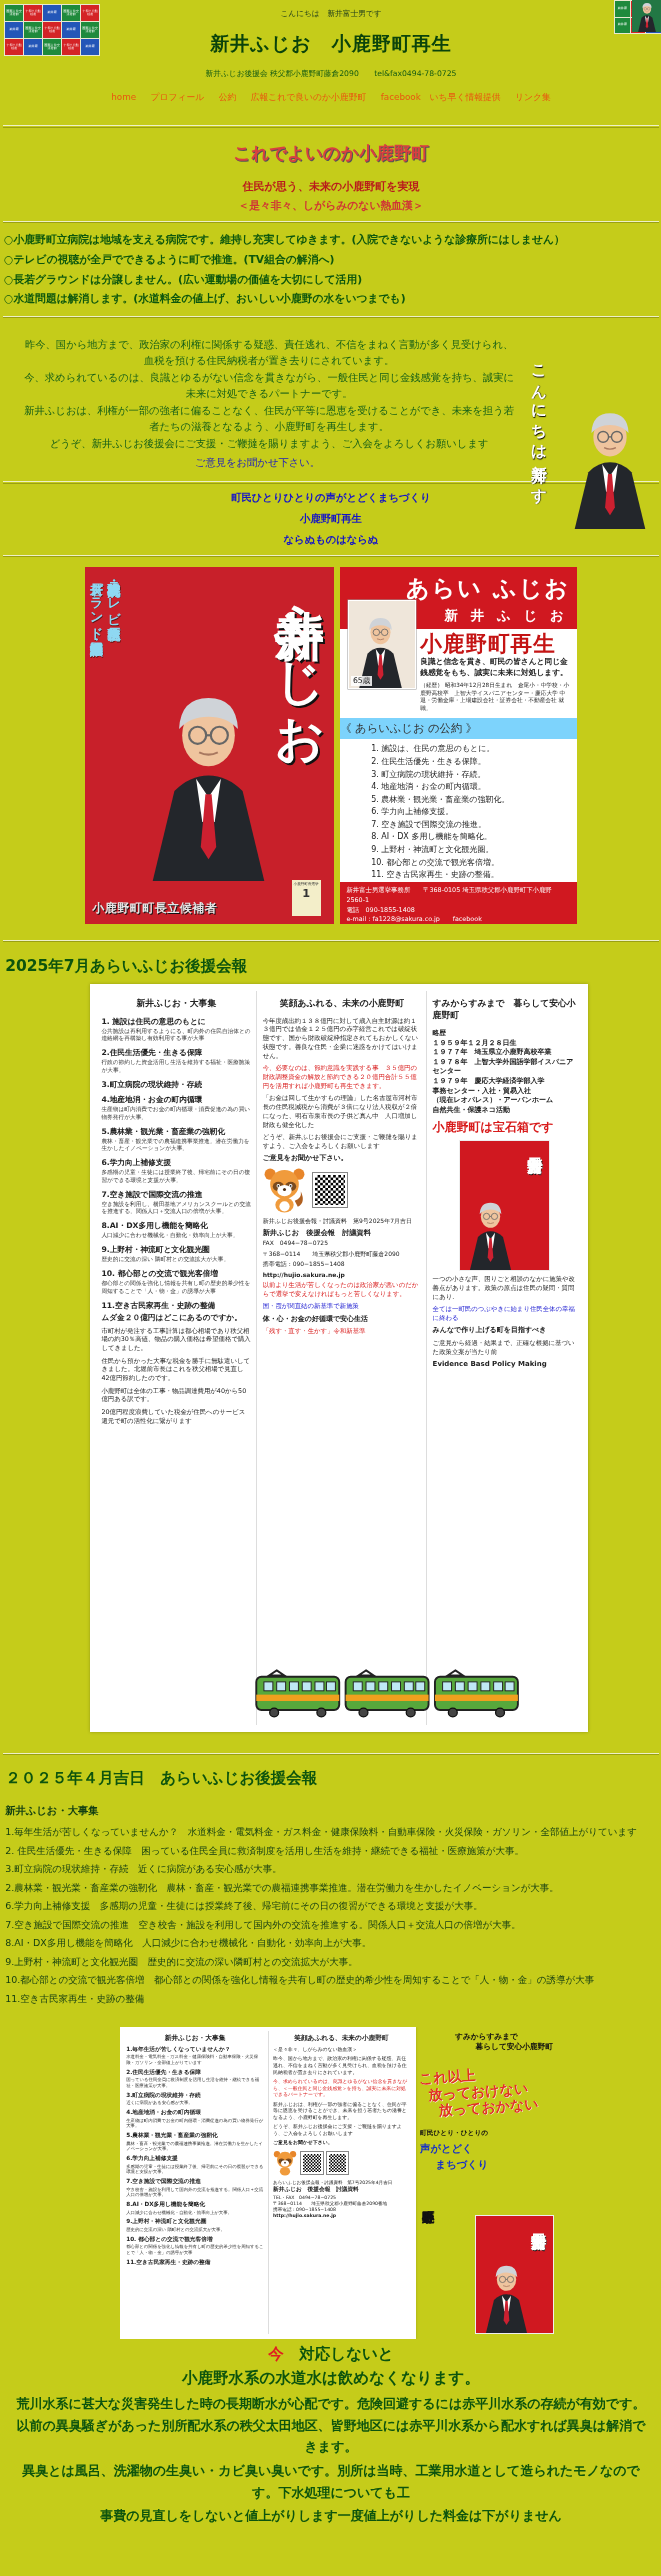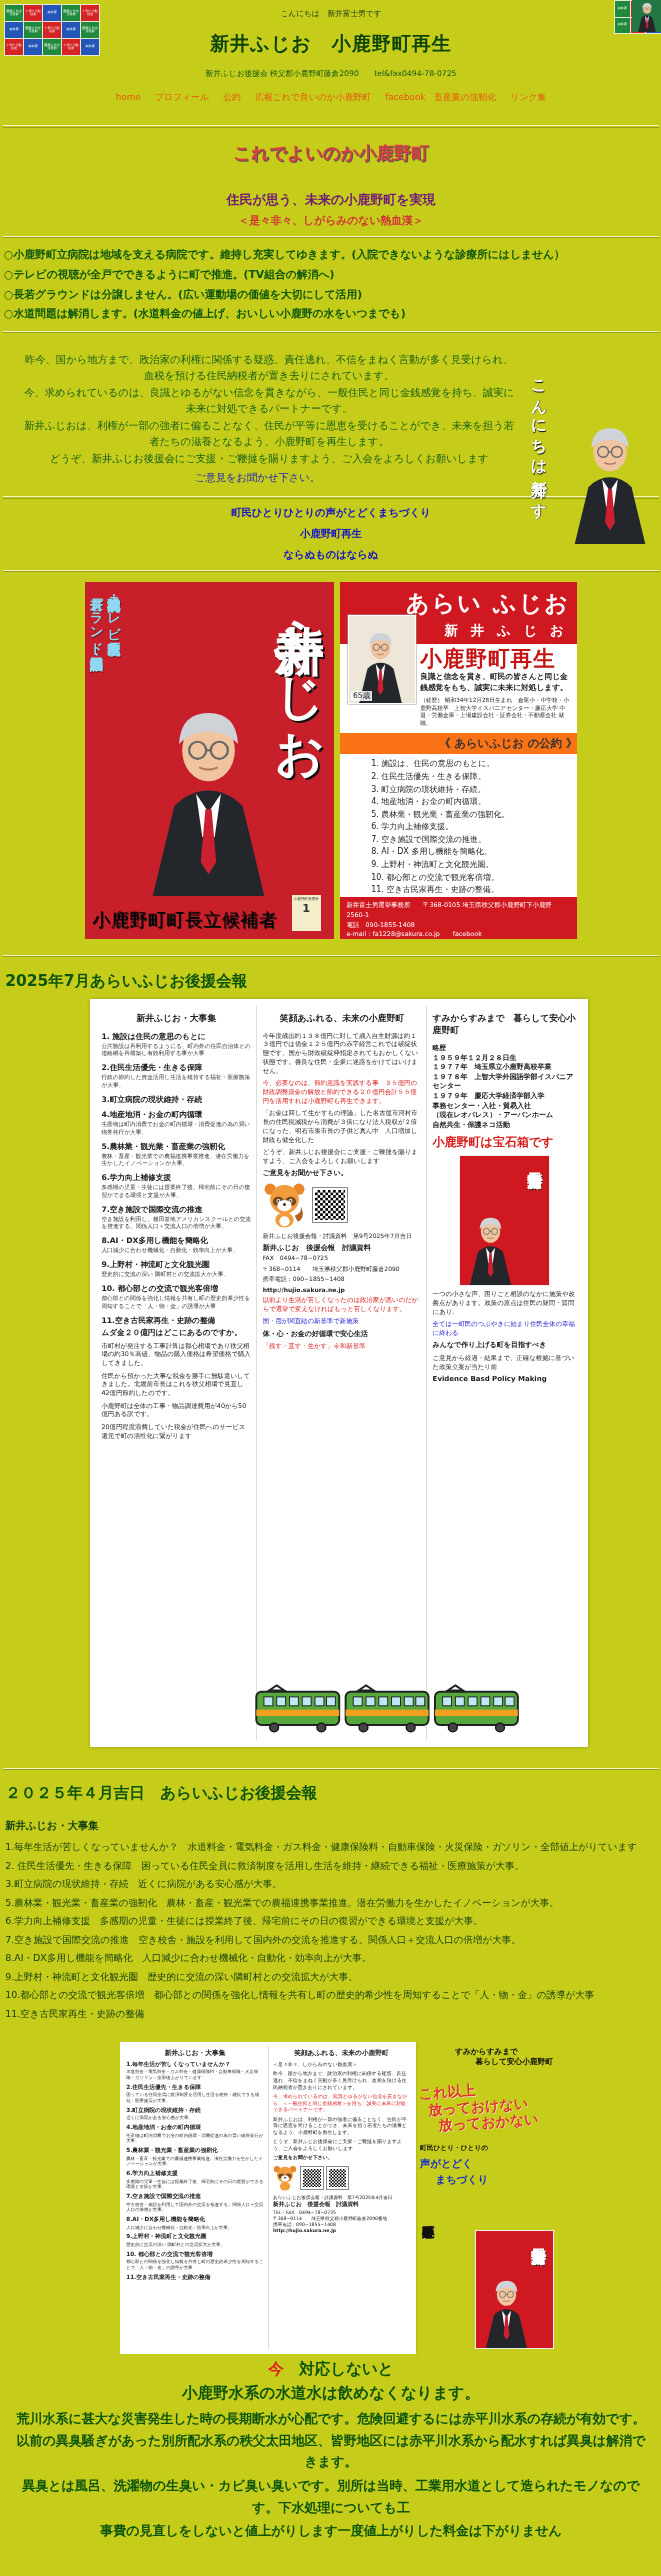--- a/index.html
+++ b/index.html
@@ -14,21 +14,21 @@
   .addr{font-size:7.7px;color:#135a13;margin-top:12.4px}
   .nav{margin-top:13.4px;font-size:8.8px}
   .nav a{color:#e8570f;margin:0 7.2px}
   .tilelogo{position:absolute;top:4.1px;left:4.1px;width:94px;height:50px;display:grid;grid-template-columns:repeat(5,1fr);grid-template-rows:repeat(3,1fr);gap:1px;background:#e9ead0;padding:1px}
   .tilelogo.rt{left:auto;right:0;top:0;width:46px;height:32px;grid-template-columns:repeat(3,1fr);grid-template-rows:repeat(2,1fr)}
   .tile{display:flex;align-items:center;justify-content:center;color:#fff;font-size:3.1px;line-height:3.6px;text-align:center;overflow:hidden;padding:0.5px}
   .tile.g{background:#1f8a3c}.tile.r{background:#d42426}.tile.b{background:#2356b8}
   .hdr-photo{position:absolute;right:0;top:0;width:30px;height:32px;background:#274}
   
   .h-red{font-size:17.5px;font-weight:bold;color:#d84040;text-shadow:1px 1px 0.5px #555;margin-top:13.4px}
-  .h-green{font-size:13px;font-weight:bold;color:#701a75;margin-top:26px}
+  .h-green{font-size:11px;font-weight:bold;color:#b91c1c;margin-top:14px}
   .h-tag{font-size:10.8px;font-weight:bold;color:#d03535;margin-top:5.2px}
   .pledges{margin:5.2px 0 0 4.1px}
   .pledges p{margin:0;font-size:10.8px;font-weight:bold;color:#0d570d;line-height:19.6px}
   .mainarea{position:relative}
   .paras{width:497px;margin:0;padding:9.3px 0 0 20.6px}
   .paras p{font-size:10.3px;color:#176017;line-height:16px;text-align:center;margin:1px 0}
   .feedback{font-size:10.3px;color:#1a1ac0;margin-top:5.2px;text-align:center;width:515px}
   .cand-photo{position:absolute;right:0;top:20.6px;width:163px;height:183px;background:
      radial-gradient(circle at 20% 20%,#2e5b2e 0 18%,transparent 19%),
      radial-gradient(circle at 60% 10%,#35683а 0 14%,transparent 15%),
@@ -37,34 +37,34 @@
   .cand-photo .vcap{position:absolute;left:29px;top:8.2px;writing-mode:vertical-rl;text-orientation:upright;color:#fff;font-size:15.5px;font-weight:bold;text-shadow:0.5px 0.5px 1px #000;letter-spacing:2.1px;height:170px}
   .cand-photo .pp{position:absolute;right:3.1px;bottom:0;width:98px;height:155px}
   .slogans p{margin:7.2px 0;font-size:10.3px;font-weight:bold;color:#1414c8;text-align:center}
   
   .posters{display:flex;gap:6.2px;margin:10.3px 0 0 85px}
   .poster-l{position:relative;width:249px;height:357px;background:#c8202a;overflow:hidden}
   .poster-l .vblue{position:absolute;writing-mode:vertical-rl;text-orientation:upright;color:#8fd8f2;font-weight:bold;font-size:13px;line-height:14px;text-shadow:0.5px 0.5px 0.5px #601010}
   .poster-l .v1{left:21.6px;top:5.2px}.poster-l .v2{left:4.1px;top:5.2px}
   .poster-l .bigname{position:absolute;right:9.3px;top:3.1px;writing-mode:vertical-rl;text-orientation:upright;color:#fff;font-size:49px;font-weight:bold;line-height:1;text-shadow:2.1px 2.1px 0 #111}
   .poster-l .pp{position:absolute;left:46px;top:-5.2px;width:155px;height:319px}
-  .poster-l .cand-label{position:absolute;left:7.2px;bottom:7.2px;color:#000000;font-size:18px;font-weight:normal;text-shadow:1px 1px 0 #111;letter-spacing:0.5px}
+  .poster-l .cand-label{position:absolute;left:7.2px;bottom:7.2px;color:#e5e5e5;font-size:12px;font-weight:bold;text-shadow:1px 1px 0 #111;letter-spacing:0.5px}
   .poster-l .badge{position:absolute;right:13.4px;bottom:8.2px;width:29px;height:34px;background:#f3eec9;color:#333;font-size:3.6px;text-align:center;padding-top:2.1px}
   .poster-l .badge b{display:block;font-size:11.3px;margin-top:1px}
   .poster-r{position:relative;width:237px;height:357px;background:#fff;display:flex;flex-direction:column;overflow:hidden}
   .pr-head{position:relative;background:#d01820;height:62px;flex:none}
   .pr-head .nm1{color:#fff;font-weight:bold;font-size:23px;text-align:right;padding:5.2px 7.2px 0 0;letter-spacing:2.1px}
   .pr-head .nm2{color:#fff;font-weight:bold;font-size:13.4px;text-align:right;padding:3.1px 9.3px 0 0;letter-spacing:4.1px;background:#d01820}
   .pr-photo{position:absolute;left:8.2px;top:33px;width:66px;height:87px;background:#efe6da;border:1.5px solid #fff;box-shadow:0 0 0 0.5px #999;z-index:3}
   .pr-photo .age{position:absolute;left:2.1px;bottom:2.1px;background:rgba(255,255,255,.85);font-size:7.7px;padding:0 1.5px}
   .pr-body{padding:2.1px 5.2px 2.1px 80px;flex:none}
   .pr-body .t1{color:#c41414;font-weight:bold;font-size:21.6px;letter-spacing:1px;line-height:1.1}
   .pr-body .t2{font-size:7.7px;font-weight:bold;line-height:10.8px;margin-top:2.1px;font-family:"DejaVu Serif",serif}
   .pr-body .t3{font-size:5.7px;margin-top:3.1px;line-height:7.7px}
-  .pr-band{background:#f97316;font-size:11.3px;font-weight:bold;text-align:right;color:#333;padding:3.1px 0;margin-top:3.1px;flex:none}
+  .pr-band{background:#7dd3fc;font-size:11.3px;font-weight:normal;text-align:left;color:#333;padding:3.1px 0;margin-top:3.1px;flex:none}
   .pr-list{padding:4.1px 0 0 31px;flex:1}
   .pr-list p{margin:0;font-size:8px;line-height:12.6px;color:#222}
   .pr-foot{background:#d01820;color:#fff;font-size:6.4px;line-height:9.8px;padding:4.1px 6.2px;flex:none}
   
   .sec-h{font-size:15.5px;font-weight:bold;color:#0d540d;margin:13.4px 0 7.2px 5.2px}
   .sec-h2{font-size:10.3px;font-weight:bold;color:#123f12;margin:14.4px 0 5.2px 5.2px}
   
   .nl1{position:relative;margin-left:90px;width:498px;height:748px;background:#fff;box-shadow:0 0 3.1px rgba(0,0,0,.25);padding:7.2px 6.2px;box-sizing:border-box;overflow:hidden}
   .nl1 .cols{display:flex;height:100%}
   .nlcol{padding:0 5.2px;box-sizing:border-box}
@@ -155,21 +155,21 @@
  <path d="M44 47 Q50 50 56 47" stroke="#a87860" stroke-width="1.4" fill="none"></path>
  <path d="M14 130 L28 72 Q38 62 50 62 Q62 62 72 72 L86 130 Z" fill="#23262b"></path>
  <path d="M42 64 L50 76 L58 64 L54 92 L46 92 Z" fill="#fff"></path>
  <path d="M48 74 L52 74 L55 108 L50 116 L45 108 Z" fill="#cc2030"></path>
 </svg></div>
   <div class="greet ctr">こんにちは　新井富士男です</div>
   <div class="site-title ctr">新井ふじお　小鹿野町再生</div>
   <div class="addr ctr">新井ふじお後援会 秩父郡小鹿野町藤倉2090　　tel&amp;fax0494-78-0725</div>
   <nav class="nav ctr">
     
-  <a>home</a><a>プロフィール</a><a>公約</a><a>広報これで良いのか小鹿野町</a><a>facebook　畜産業の強靭化</a><a>リンク集</a></nav>
+  <a>home</a><a>プロフィール</a><a>公約</a><a>広報これで良いのか小鹿野町</a><a>facebook　いち早く情報提供</a><a>リンク集</a></nav>
 </div>
 <hr>
 
 <div class="h-red ctr">これでよいのか小鹿野町</div>
 <div class="h-green ctr">住民が思う、未来の小鹿野町を実現</div>
 <div class="h-tag ctr">＜是々非々、しがらみのない熱血漢＞</div>
 <hr>
 <div class="pledges">
 
 <p>○小鹿野町立病院は地域を支える病院です。維持し充実してゆきます。(入院できないような診療所にはしません）</p>
@@ -474,21 +474,21 @@
 </div>
 
 <hr style="margin-top:20.6px">
 <div class="sec-h">２０２５年４月吉日　あらいふじお後援会報</div>
 <div class="sec-h2">新井ふじお・大事集</div>
 <div class="aprlist">
 
 <p>1.毎年生活が苦しくなっていませんか？　水道料金・電気料金・ガス料金・健康保険料・自動車保険・火災保険・ガソリン・全部値上がりています</p>
     <p>2. 住民生活優先・生きる保障　困っている住民全員に救済制度を活用し生活を維持・継続できる福祉・医療施策が大事。</p>
     <p>3.町立病院の現状維持・存続　近くに病院がある安心感が大事。</p>
-    <p>5.農林業・観光業・畜産業の強靭化　農林・畜産・観光業での農福連携事業推進。潜在労働力を生かしたイノベーションが大事。</p>
+    <p>2.農林業・観光業・畜産業の強靭化　農林・畜産・観光業での農福連携事業推進。潜在労働力を生かしたイノベーションが大事。</p>
     <p>6.学力向上補修支援　多感期の児童・生徒には授業終了後、帰宅前にその日の復習ができる環境と支援が大事。</p>
     <p>7.空き施設で国際交流の推進　空き校舎・施設を利用して国内外の交流を推進する。関係人口＋交流人口の倍増が大事。</p>
     <p>8.AI・DX多用し機能を簡略化　人口減少に合わせ機械化・自動化・効率向上が大事。</p>
     <p>9.上野村・神流町と文化観光圏　歴史的に交流の深い隣町村との交流拡大が大事。</p>
     <p>10.都心部との交流で観光客倍増　都心部との関係を強化し情報を共有し町の歴史的希少性を周知することで「人・物・金」の誘導が大事</p>
     <p>11.空き古民家再生・史跡の整備</p>
   </div>
 
 <div class="nl2" style="margin-top:18.5px">
   <div class="nl2-white">

